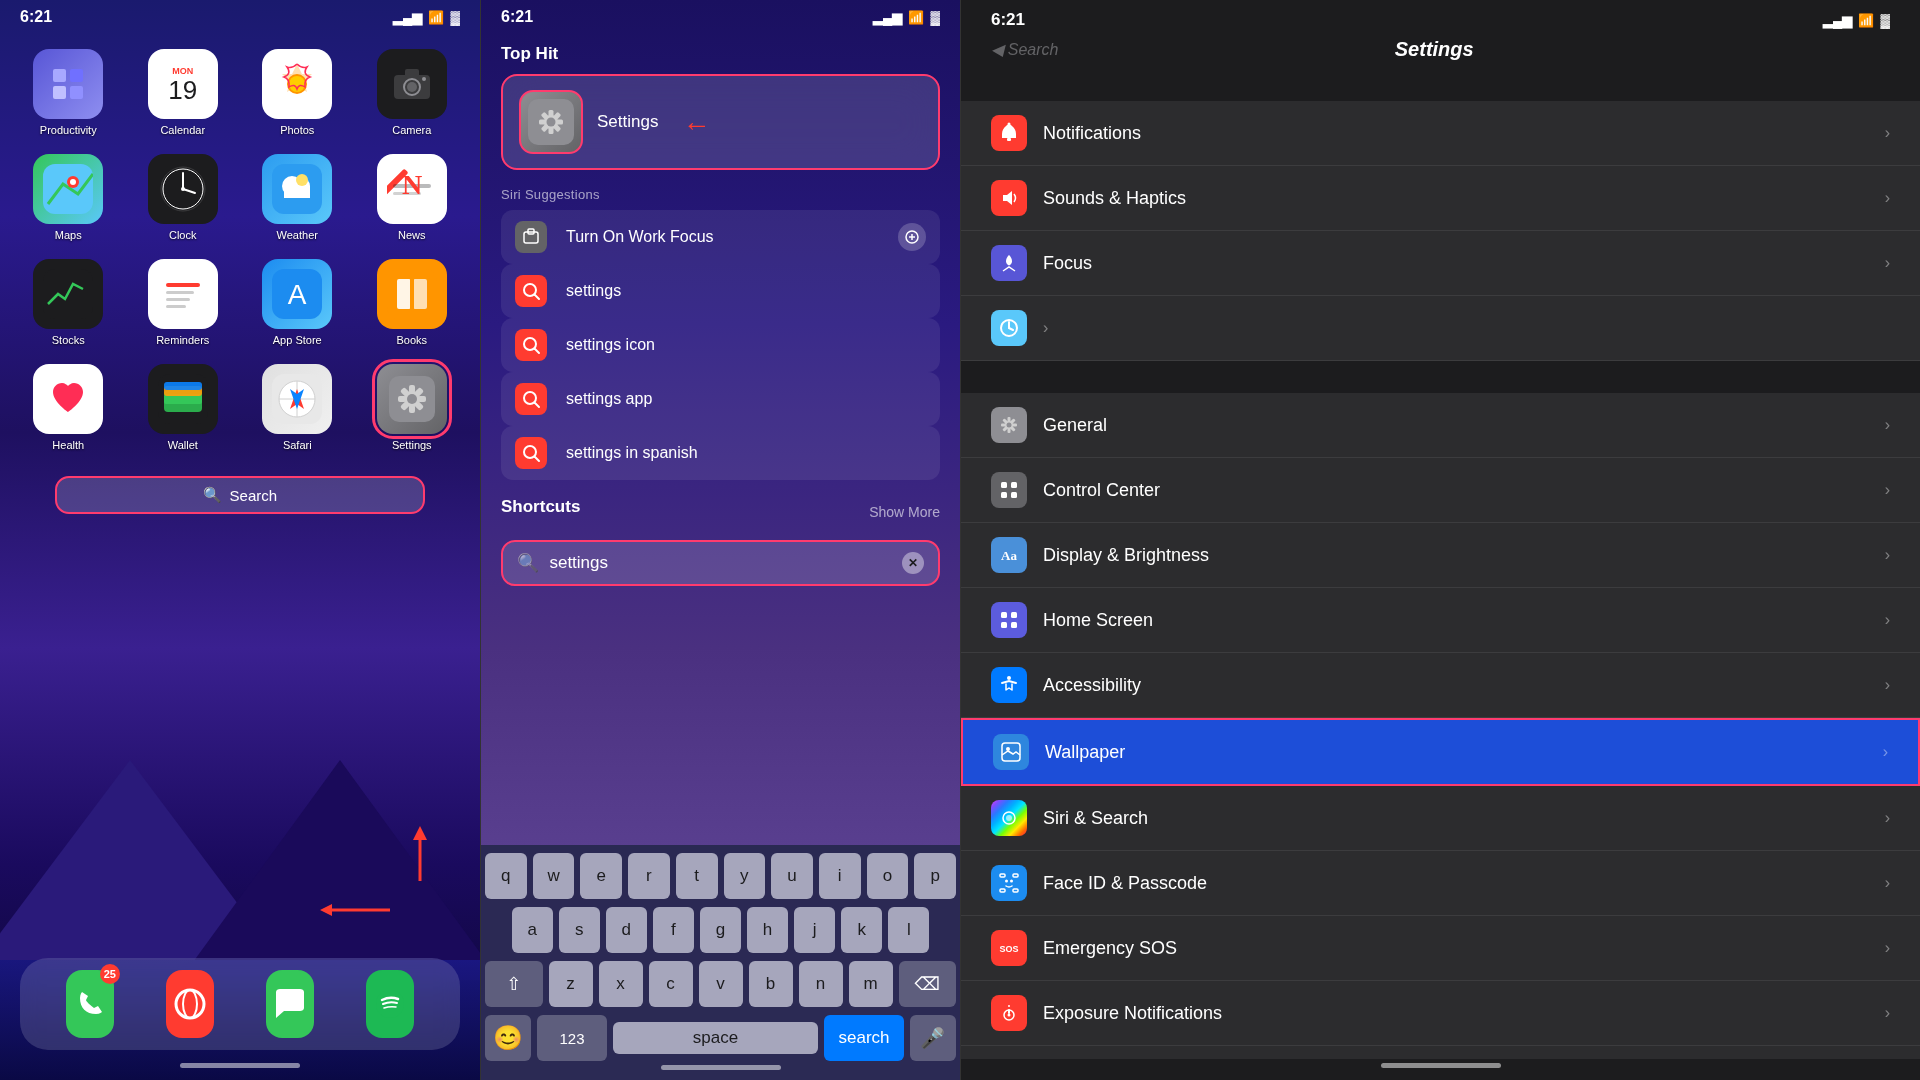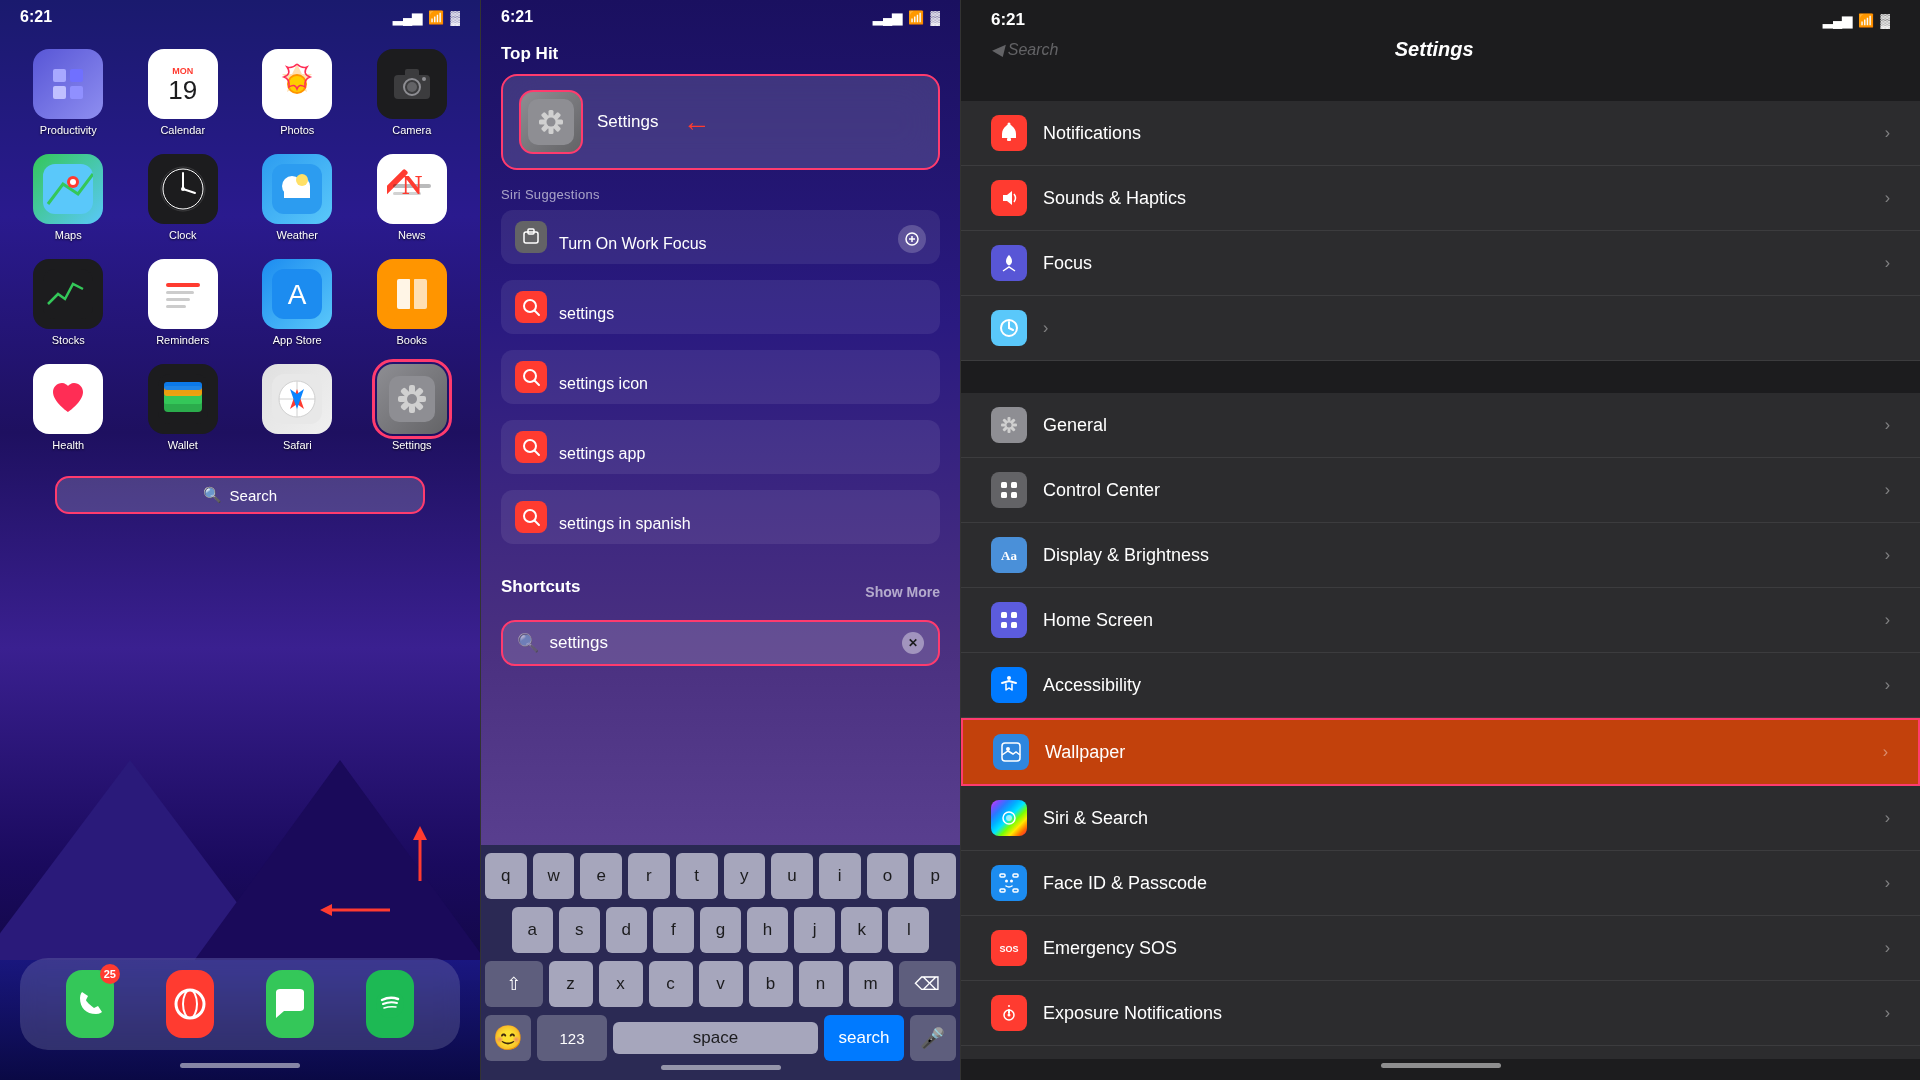--- a/index.html
+++ b/index.html
@@ -261,26 +261,26 @@
     .siri-title {
       color: rgba(255,255,255,0.6);
       font-size: 13px;
       font-weight: 500;
       margin-bottom: 8px;
       letter-spacing: 0.3px;
     }
 
     .suggestion-item {
       display: flex;
-      align-items: flex-end;
-      gap: 12px;
+      align-items: center;
+      gap: 19px;
       padding: 11px 14px;
       background: rgba(255,255,255,0.08);
       border-radius: 12px;
-      margin-bottom: 16px;
+      margin-bottom: 0;
     }
 
     .suggestion-icon {
       width: 32px;
       height: 32px;
       border-radius: 8px;
       display: flex;
       align-items: center;
       justify-content: center;
       font-size: 16px;
@@ -289,21 +289,20 @@
     .shortcuts-section {
       padding: 12px 20px 5px;
       display: flex;
       justify-content: space-between;
       align-items: center;
     }
 
     .show-more {
       color: rgba(255,255,255,0.6);
       font-size: 14px;
-      font-weight: bold;
     }
 
     .search-input-area {
       margin: 8px 20px;
       background: rgba(255,255,255,0.15);
       border-radius: 14px;
       border: 2px solid #ff3b6e;
       display: flex;
       align-items: center;
       padding: 10px 14px;
@@ -491,21 +490,21 @@
       display: flex;
       align-items: center;
       padding: 14px 30px;
       border-bottom: 1px solid rgba(255,255,255,0.08);
       cursor: pointer;
       background: #2c2c2e;
     }
 
     .settings-row.highlighted {
       border: 2px solid #ff3b6e;
-      background: #c2410c;
+      background: #1d4ed8;
     }
 
     .settings-icon-wrap {
       width: 36px;
       height: 36px;
       border-radius: 8px;
       display: flex;
       align-items: center;
       justify-content: center;
       font-size: 20px;

